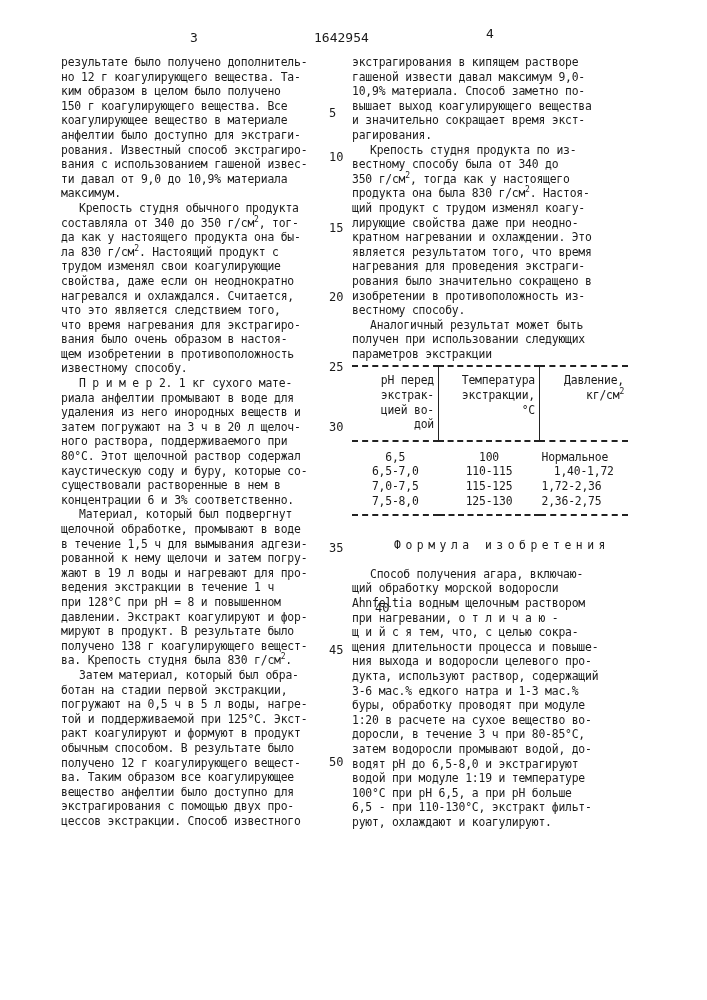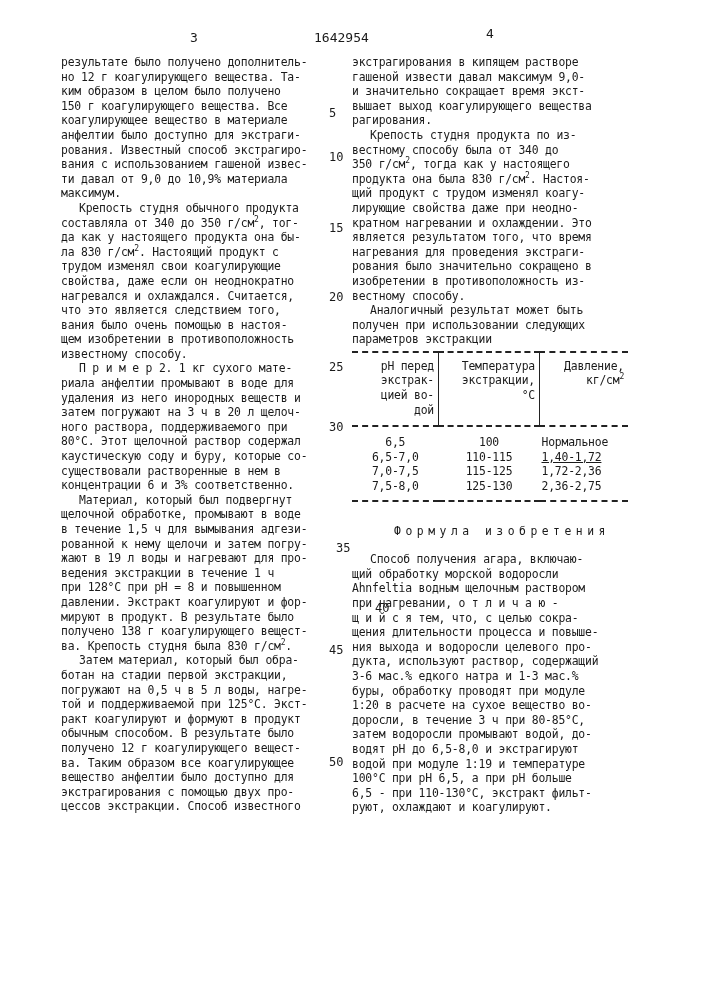--- a/index.html
+++ b/index.html
@@ -29,21 +29,21 @@
 <div class="hdr" style="left:190px;">3</div>
 <div class="hdr" style="left:314px;">1642954</div>
 <div class="hdr" style="left:486px; top:26px;">4</div>
 
 <div class="ln" style="top:106px;">5</div>
 <div class="ln" style="top:150px;">10</div>
 <div class="ln" style="top:221px;">15</div>
 <div class="ln" style="top:290px;">20</div>
 <div class="ln" style="top:360px;">25</div>
 <div class="ln" style="top:420px;">30</div>
-<div class="ln" style="top:541px;margin-left:7px;">35</div>
+<div class="ln" style="top:541px;">35</div>
 <div class="ln" style="top:601px;margin-left:46px;">40</div>
 <div class="ln" style="top:643px;">45</div>
 <div class="ln" style="top:755px;">50</div>
 
 <div id="left" class="col">
     <p>результате было получено дополнитель-</p>
     <p>но 12 г коагулирующего вещества. Та-</p>
     <p>ким образом в целом было получено</p>
     <p>150 г коагулирующего вещества. Все</p>
     <p>коагулирующее вещество в материале</p>
@@ -53,21 +53,22 @@
     <p>ти давал от 9,0 до 10,9% материала</p>
     <p>максимум.</p>
     <p class="ind">Крепость студня обычного продукта</p>
     <p>составляла от 340 до 350 г/см<sup>2</sup>, тог-</p>
     <p>да как у настоящего продукта она бы-</p>
     <p>ла 830 г/см<sup>2</sup>. Настоящий продукт с</p>
     <p>трудом изменял свои коагулирующие</p>
     <p>свойства, даже если он неоднократно</p>
     <p>нагревался и охлаждался. Считается,</p>
     <p>что это является следствием того,</p>
-    <p>вания было очень помощью в настоя-</p>
+    <p>что время нагревания для экстрагиро-</p>
+    <p>вания было очень образом в настоя-</p>
     <p>щем изобретении в противоположность</p>
     <p>известному способу.</p>
     <p class="ind">П р и м е р  2. 1 кг сухого мате-</p>
     <p>риала анфелтии промывают в воде для</p>
     <p>удаления из него инородных веществ и</p>
     <p>затем погружают на 3 ч в 20 л щелоч-</p>
     <p>ного раствора, поддерживаемого при</p>
     <p>80°С. Этот щелочной раствор содержал</p>
     <p>каустическую соду и буру, которые со-</p>
     <p>существовали растворенные в нем в</p>
@@ -93,22 +94,23 @@
     <p>ва. Таким образом все коагулирующее</p>
     <p>вещество анфелтии было доступно для</p>
     <p>экстрагирования с помощью двух про-</p>
     <p>цессов экстракции. Способ известного</p>
   </div>
 
 <div id="right" class="col">
   <div id="right-top">
       <p>экстрагирования в кипящем растворе</p>
       <p>гашеной извести давал максимум 9,0-</p>
+      <p>10,9% материала. Способ заметно по-</p>
+      <p>вышает выход коагулирующего вещества</p>
       <p>и значительно сокращает время экст-</p>
-      <p>вышает выход коагулирующего вещества</p>
       <p>рагирования.</p>
       <p class="ind">Крепость студня продукта по из-</p>
       <p>вестному способу была от 340 до</p>
       <p>350 г/см<sup>2</sup>, тогда как у настоящего</p>
       <p>продукта она была 830 г/см<sup>2</sup>. Настоя-</p>
       <p>щий продукт с трудом изменял коагу-</p>
       <p>лирующие свойства даже при неодно-</p>
       <p>кратном нагревании и охлаждении. Это</p>
       <p>является результатом того, что время</p>
       <p>нагревания для проведения экстраги-</p>
@@ -141,21 +143,21 @@
     </thead>
     <tbody id="tbody">
         <tr>
           <td>6,5</td>
           <td>100</td>
           <td style="text-align: left;">Нормальное</td>
         </tr>
         <tr>
           <td>6,5-7,0</td>
           <td>110-115</td>
-          <td style="text-align: left; text-decoration: underline;">1,40-1,72</td>
+          <td style="text-align: center;">1,40-1,72</td>
         </tr>
         <tr>
           <td>7,0-7,5</td>
           <td>115-125</td>
           <td style="text-align: left;">1,72-2,36</td>
         </tr>
         <tr>
           <td>7,5-8,0</td>
           <td>125-130</td>
           <td style="text-align: left;">2,36-2,75</td>

